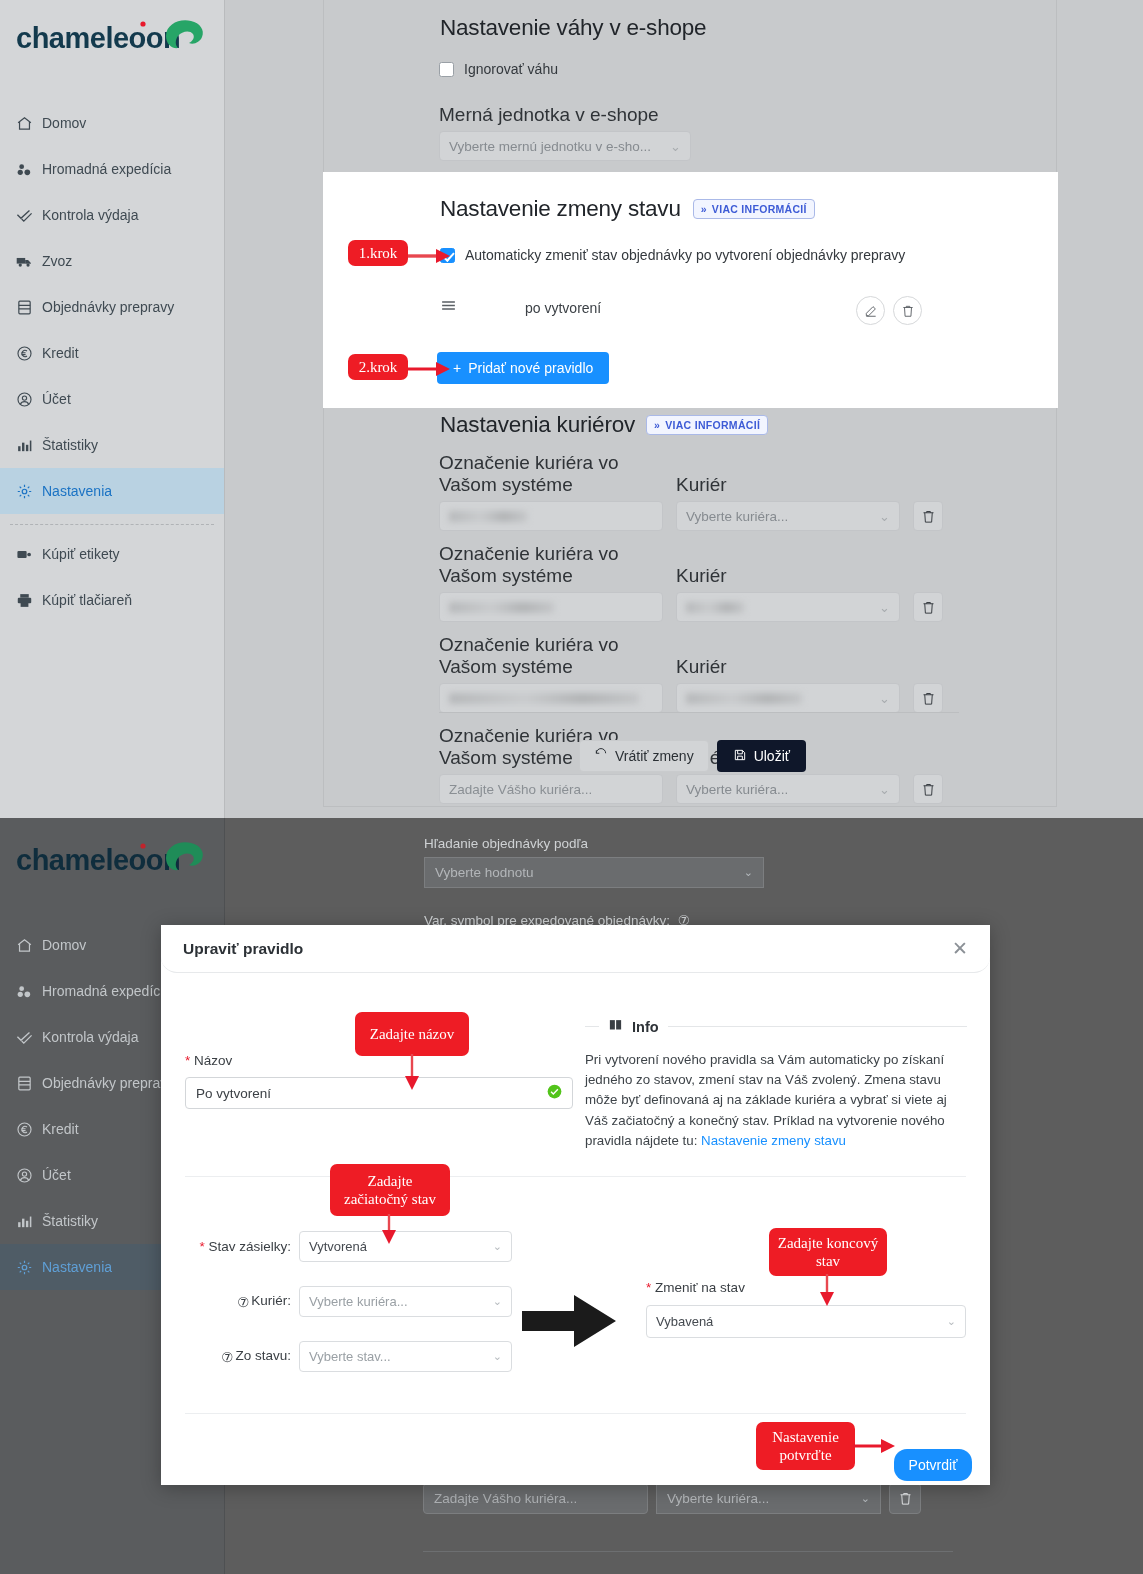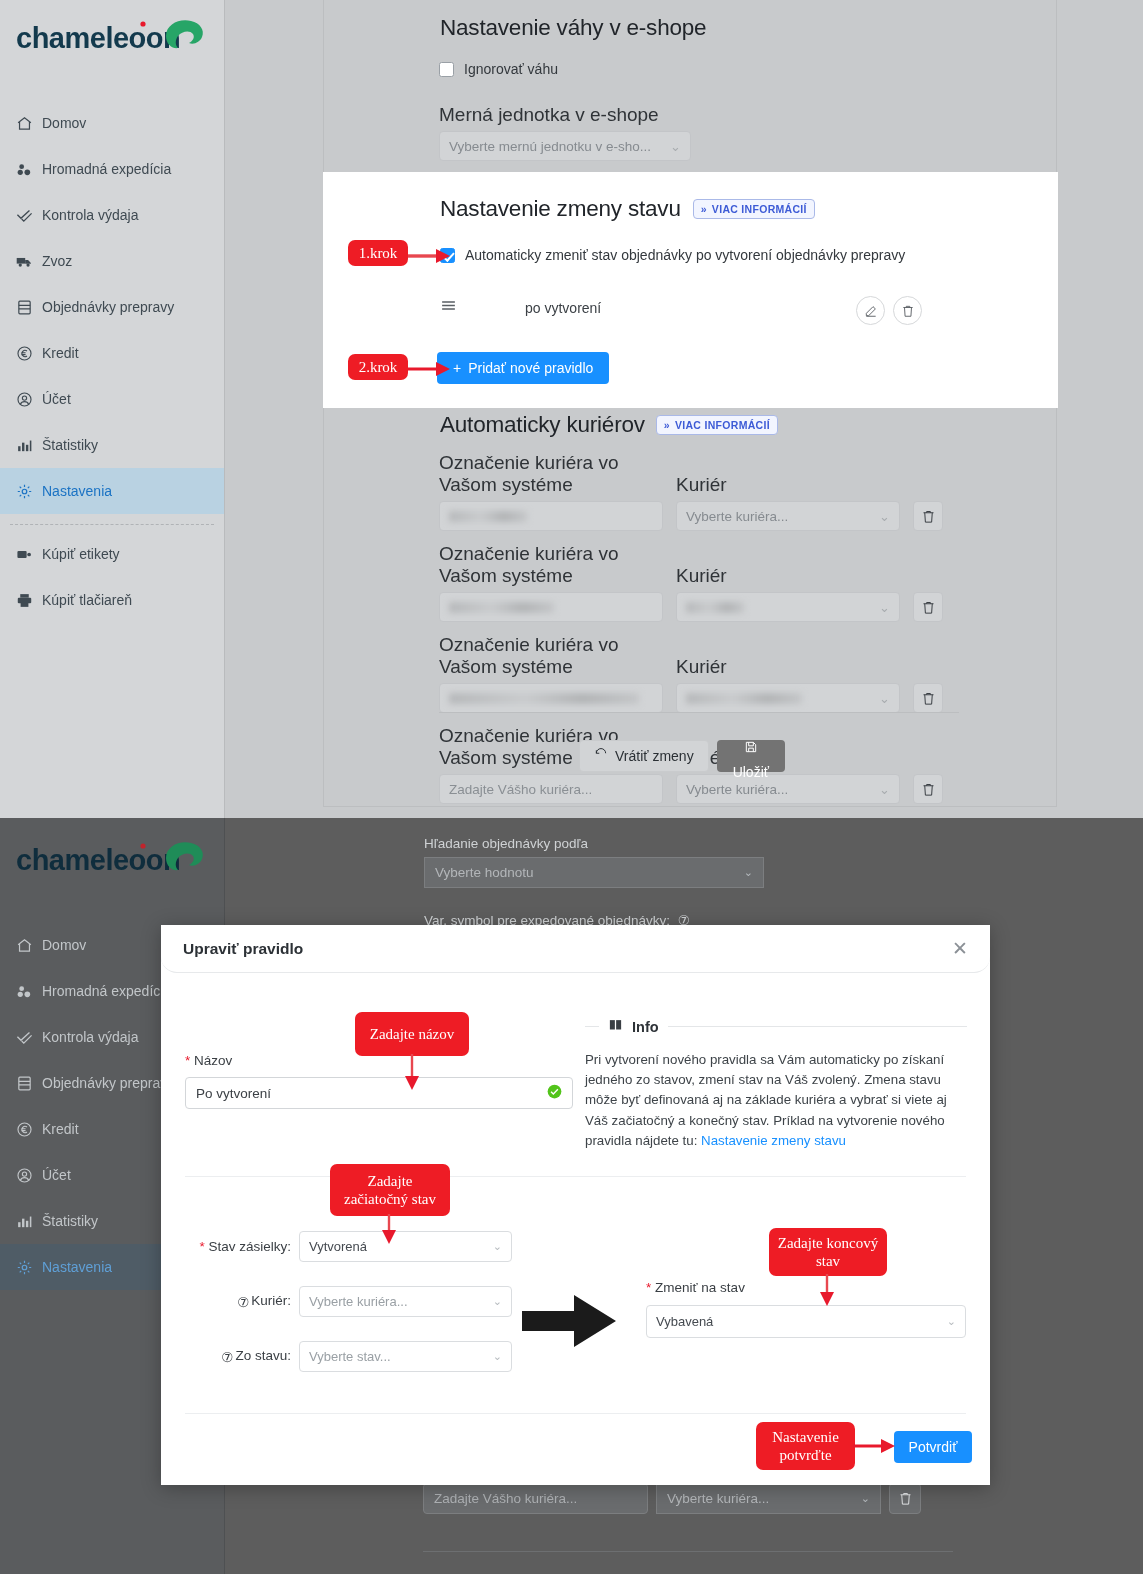--- a/index.html
+++ b/index.html
@@ -326,21 +326,21 @@
               </svg>
           </span>
         </div>
         <button class="btn-primary" style="position:absolute;left:114px;top:180px;">
           <span>+</span>
           <span>Pridať nové pravidlo</span>
         </button>
       </div>
 
       <div style="position:absolute;left:215px;top:412px;display:flex;align-items:center;gap:11px;">
-        <h1 class="sec-title">Automaticky kuriérov</h1>
+        <h1 class="sec-title">Nastavenia kuriérov</h1>
         <span class="badge-info">
           <span>»</span>
           <span>VIAC INFORMÁCIÍ</span>
         </span>
       </div>
 
       <div id="courier-rows" style="position:absolute;left:214px;top:452px;width:730px;">
           <div style="display: flex; gap: 13px; align-items: flex-end; margin-bottom: 12px;">
             <div style="width: 224px;">
               <div class="fld-label">Označenie kuriéra vo Vašom systéme</div>
@@ -425,21 +425,21 @@
 
       <div style="position:absolute;left:214px;top:712px;width:520px;border-top:1px solid #bcbec0;"></div>
       <div style="position:absolute;left:354px;top:740px;display:flex;gap:8px;">
         <button class="btn-ghost">
           <span><svg viewBox="0 0 24 24" width="14" height="14" fill="none" stroke="#2b3035" stroke-width="1.7">
                 <path d="M4 9a8 8 0 1116 0"></path>
                 <path d="M4 4v5h5"></path>
               </svg></span>
           <span>Vrátiť zmeny</span>
         </button>
-        <button class="btn-primary" style="background:#737373;flex-direction:column;">
+        <button class="btn-primary" style="background:#0f172a;">
           <span><svg viewBox="0 0 24 24" width="14" height="14" fill="none" stroke="#fff" stroke-width="1.7">
                 <path d="M4 4h12l4 4v12H4z"></path>
                 <path d="M8 4v6h8V4M8 20v-6h8v6"></path>
               </svg></span>
           <span>Uložiť</span>
         </button>
       </div>
 
       <div class="callout" style="left:123px;top:240px;width:60px;height:26px;">1.krok</div>
       <svg class="arrow-h" style="left:183px;top:248px;" width="46" height="16" viewBox="0 0 46 16">
@@ -647,21 +647,21 @@
         <span>Zmeniť na stav</span>
       </div>
       <div class="m-sel filled" style="margin-top:10px;height:33px;">
         <span>Vybavená</span>
         <span class="chev">⌄</span>
       </div>
     </div>
 
     <div class="mdl-hr" style="position:absolute;left:24px;top:488px;width:781px;"></div>
 
-    <button class="btn-primary" style="position:absolute;left:733px;top:506px;width:78px;justify-content:center;">
+    <button class="btn-primary" style="position:absolute;left:733px;top:524px;width:78px;justify-content:center;border-radius:13px;">
       <span>Potvrdiť</span>
     </button>
   </div>
 
   <div class="callout" style="left:355px;top:1012px;width:114px;height:44px;">Zadajte názov</div>
   <svg class="arrow-v" style="left:404px;top:1054px;" width="16" height="38" viewBox="0 0 16 38">
     <path d="M8 0v24" stroke="#e8474f" stroke-width="2.4"></path>
       <path d="M1 22h14l-7 14z" fill="#e8192c"></path>
   </svg>
 

